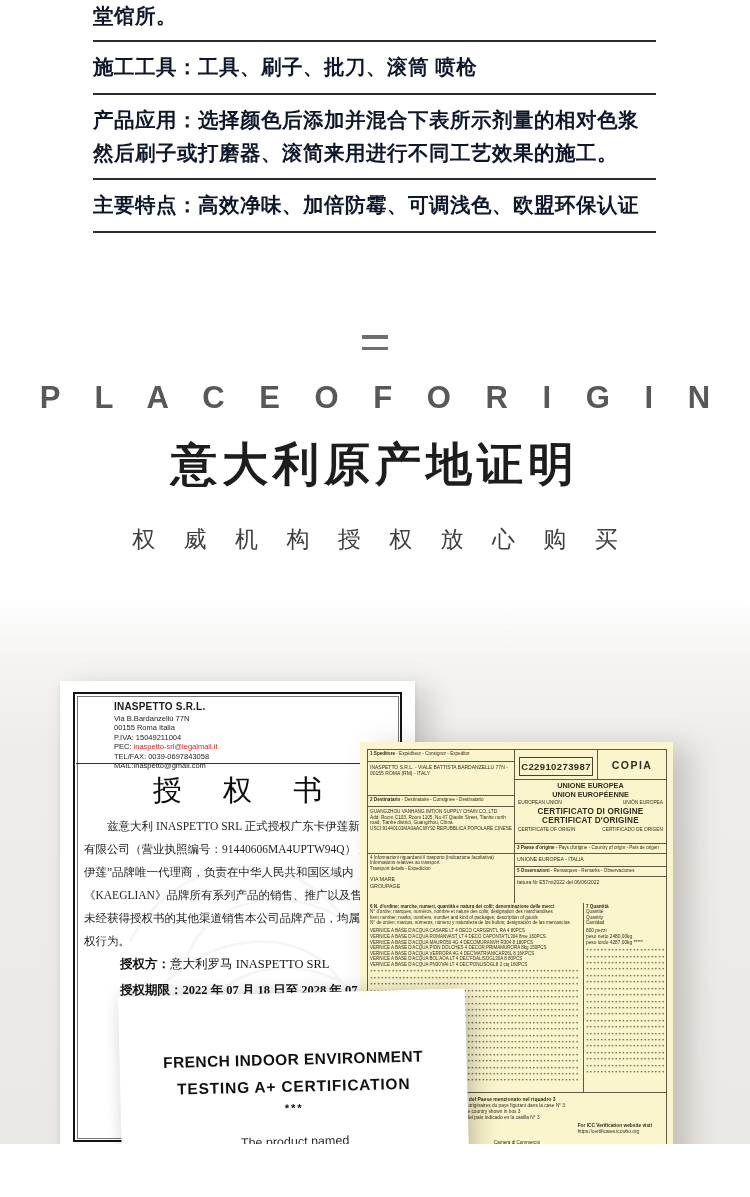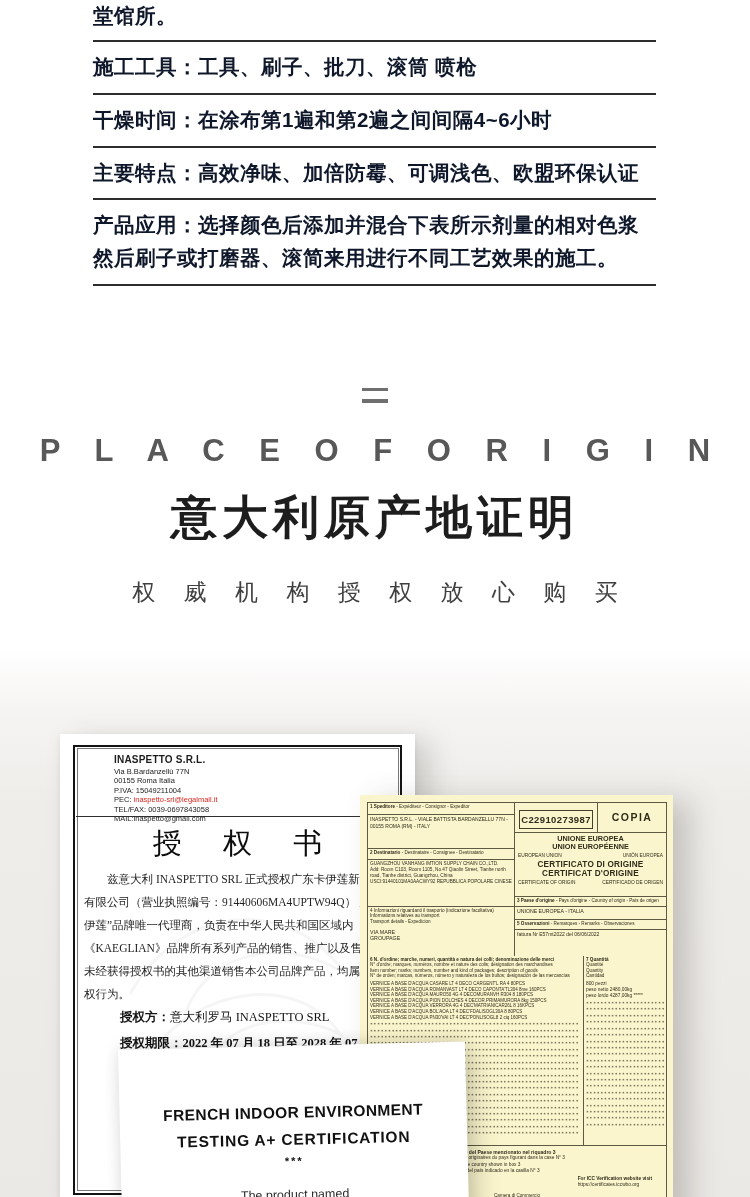--- a/index.html
+++ b/index.html
@@ -96,24 +96,23 @@
   .card-l2 { margin-top:9px; font-size:15.5px; font-weight:700; color:#111; letter-spacing:.8px; }
   .card-stars { margin-top:6px; font-size:11px; font-weight:700; letter-spacing:2px; color:#111; }
   .card-l3 { margin-top:21px; font-size:12.5px; color:#2a2a2a; }
 </style>
 </head>
 <body>
 
 <section class="spec">
   <div class="spec-partial">堂馆所。</div>
   <p class="spec-row"><span class="spec-label">施工工具：</span><span class="spec-value">工具、刷子、批刀、滚筒 喷枪</span></p>
-  <p class="spec-row"><span class="spec-label">干燥时间：</span><span class="spec-value">在涂布第1遍和第2遍之间间隔4~6小时</span></p>
-  <p class="spec-row"><span class="spec-label">主要特点：</span><span class="spec-value">高效净味、加倍防霉、可调浅色、欧盟环保认证</span></p>
   <p class="spec-row"><span class="spec-label">产品应用：</span><span class="spec-value">选择颜色后添加并混合下表所示剂量的相对色浆
 然后刷子或打磨器、滚简来用进行不同工艺效果的施工。</span></p>
+  <p class="spec-row"><span class="spec-label">主要特点：</span><span class="spec-value">高效净味、加倍防霉、可调浅色、欧盟环保认证</span></p>
 </section>
 
 <section class="hero">
   <div class="dash-icon">
       <i></i>
       <i></i>
     </div>
   <div class="hero-en">P L A C E   O F   O R I G I N</div>
   <div class="hero-cn">意大利原产地证明</div>
   <div class="hero-sub">权 威 机 构 授 权 放 心 购 买</div>

